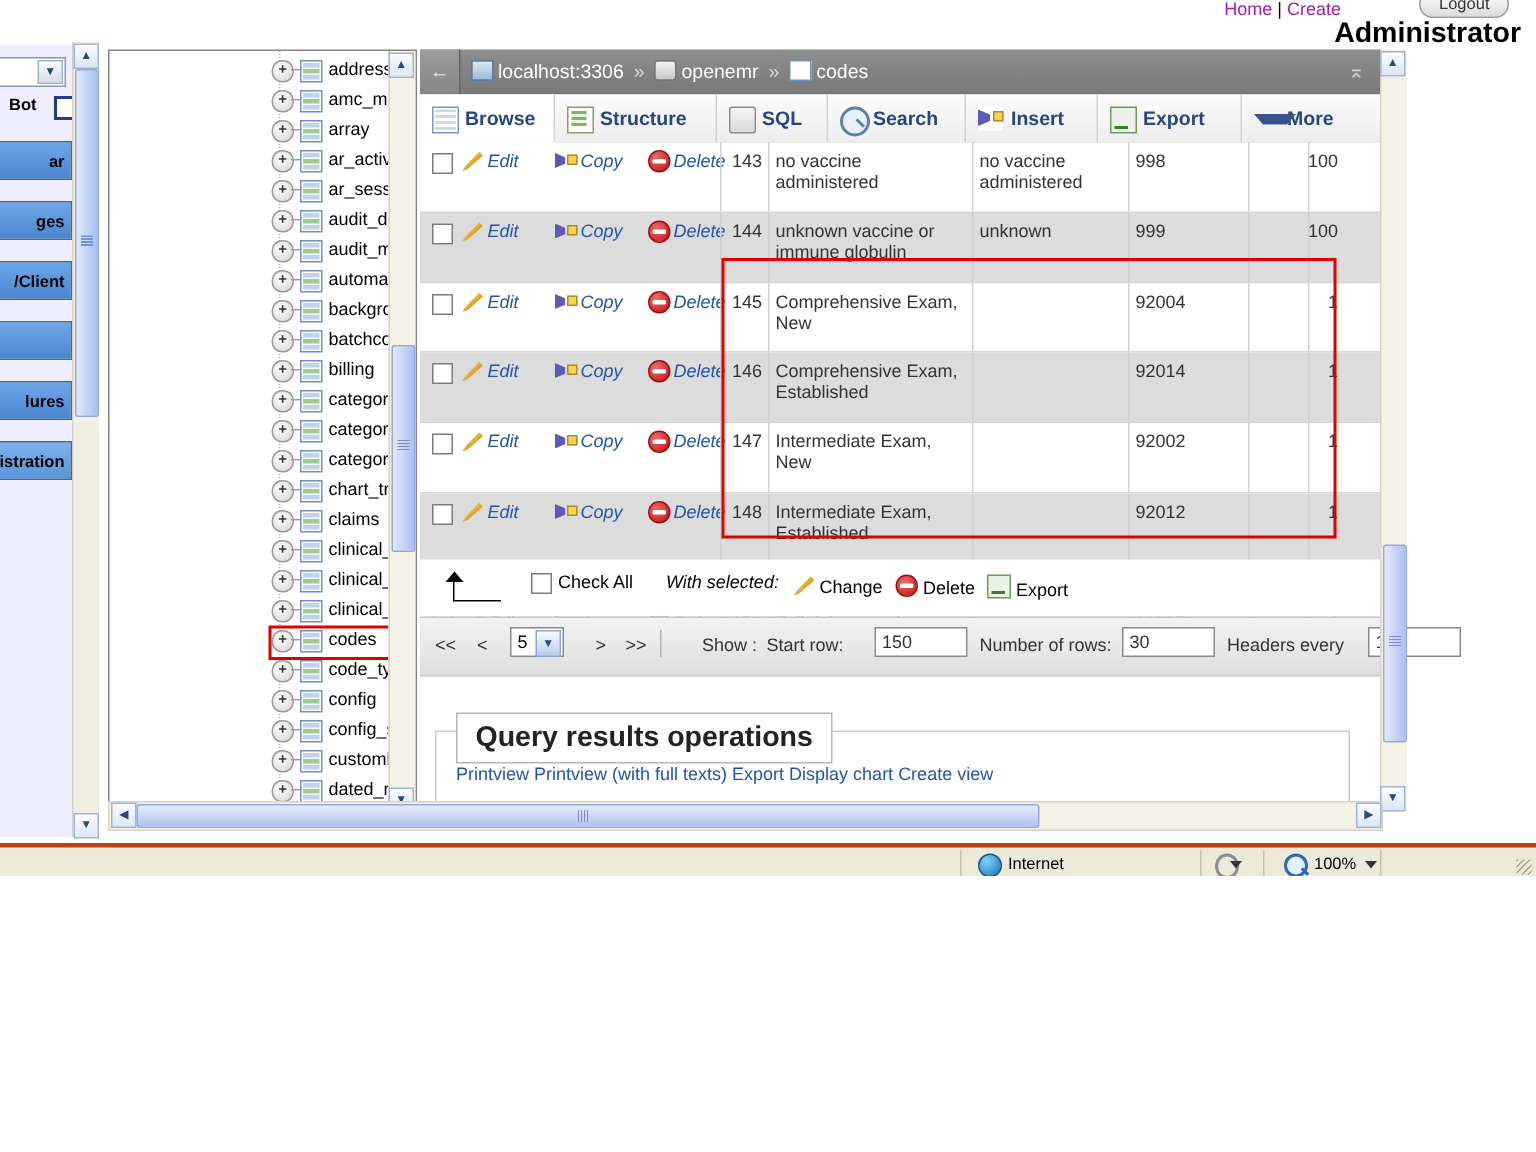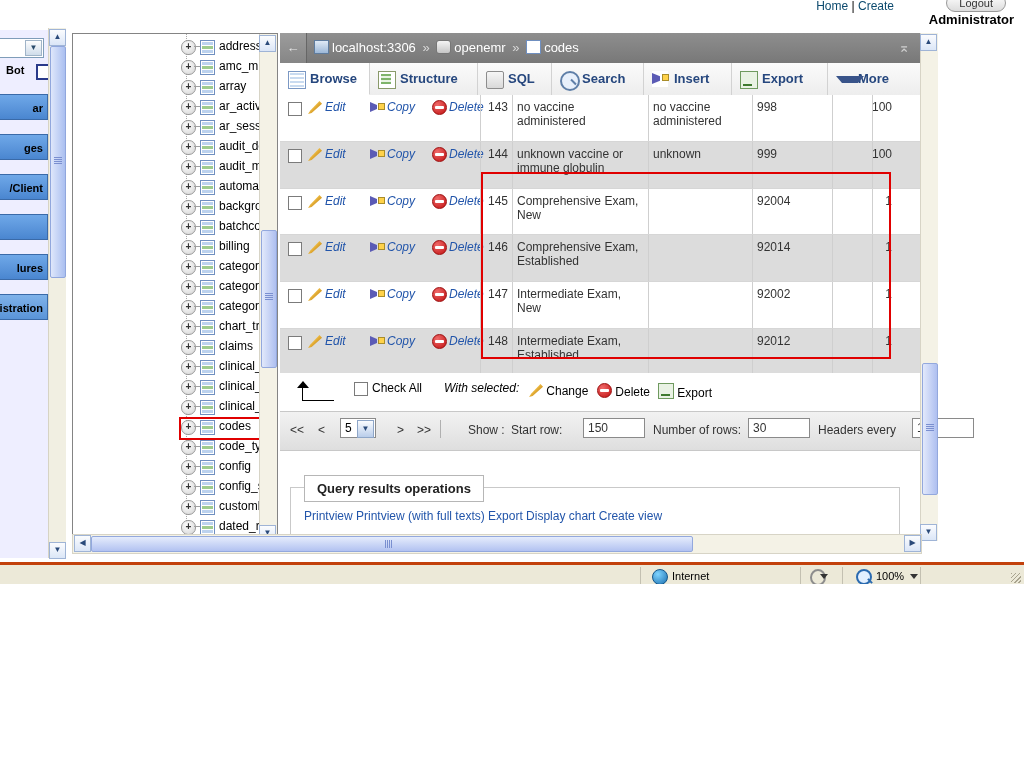--- a/index.html
+++ b/index.html
@@ -7,29 +7,29 @@
     width:1024px;height:768px;overflow:hidden;
     background:#ffffff;
     font-family:"Liberation Sans", sans-serif;
     font-size:12px;color:#000;
   }
   .page{position:relative;width:1024px;height:768px;}
 
   
   .emr-header{position:absolute;left:0;top:0;width:1024px;height:28px;background:#fff;}
   .emr-links{position:absolute;right:130px;top:-1px;font-size:12px;color:#0000cc;}
-  .emr-links a{color:#0c4a6e;text-decoration:none;}
+  .emr-links a{color:#a21caf;text-decoration:none;}
   .emr-links .sep{color:#000;}
   .logout-btn{
     position:absolute;right:18px;top:-6px;
     padding:2px 12px;border:1px solid #999;border-radius:9px;
     background:linear-gradient(#ffffff,#dcdcdc);
     font-size:11px;color:#333;
   }
-  .admin-name{position:absolute;right:10px;top:12px;font-weight:bold;font-size:13px;color:#000;}
+  .admin-name{position:absolute;right:10px;top:12px;font-weight:bold;font-size:19px;color:#000;}
 
   
   .emr-nav{position:absolute;left:0;top:30px;width:48px;height:528px;background:#eeeeff;
            border-right:1px solid #b9b9d4;overflow:hidden;}
   .emr-nav .selbox{position:absolute;left:-6px;top:8px;width:48px;height:18px;
     background:#fff;border:1px solid #7f9db9;}
   .emr-nav .selbox .arrow{position:absolute;right:1px;top:1px;width:15px;height:14px;
     background:linear-gradient(#fdfdfd,#cfdcea);border:1px solid #a0b4c8;
     font-size:8px;text-align:center;line-height:14px;color:#2a4a6a;}
   .emr-nav .bot{position:absolute;left:6px;top:34px;font-weight:bold;font-size:11px;}
@@ -185,21 +185,21 @@
     background:linear-gradient(#fafcff,#b9cdea);border:1px solid #8ea6c8;
     font-size:8px;text-align:center;line-height:15px;color:#2a4a7a;}
   .divider{position:absolute;left:160px;top:8px;width:1px;height:18px;background:#b0b0b0;}
   .inp{position:absolute;top:6px;height:20px;background:#fff;border:1px solid #8a8a8a;
     font-size:12px;padding:0 4px;box-sizing:border-box;line-height:18px;color:#333;}
 
   .qro{position:absolute;left:0;top:428px;width:640px;height:80px;background:#fff;}
   .qro-frame{position:absolute;left:10px;top:26px;width:608px;height:50px;
     border:1px solid #c9c9c9;border-top:1px solid #c9c9c9;}
   .qro-title{position:absolute;left:24px;top:14px;background:#fff;border:1px solid #b6b6b6;
-    padding:5px 12px;font-size:13px;font-weight:bold;color:#222;}
+    padding:5px 12px;font-size:19px;font-weight:bold;color:#222;}
   .qro-items{position:absolute;left:24px;top:48px;font-size:12px;color:#2255aa;
     white-space:nowrap;overflow:hidden;width:590px;}
 
   
   .pma-vs{position:absolute;left:920px;top:33px;width:17px;height:508px;
     background:#f4f2e6;border-left:1px solid #d7d4c6;}
   .pma-vs .pthumb{position:absolute;left:1px;top:330px;width:14px;height:130px;
     background:linear-gradient(90deg,#e2e9fb,#aebff0);border:1px solid #93a8dd;border-radius:2px;}
   .pma-vs .pthumb .grip{position:absolute;left:3px;top:60px;width:8px;height:7px;
     background:repeating-linear-gradient(#7a8fd0 0 1px,transparent 1px 2px);}

